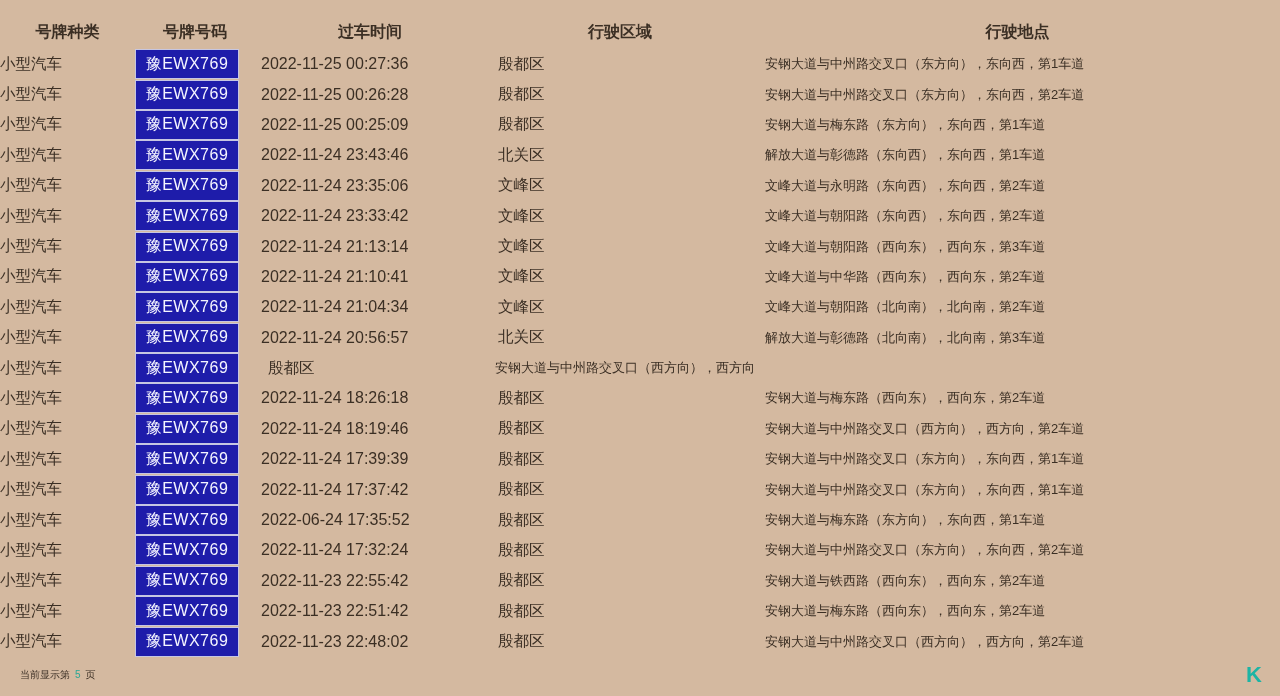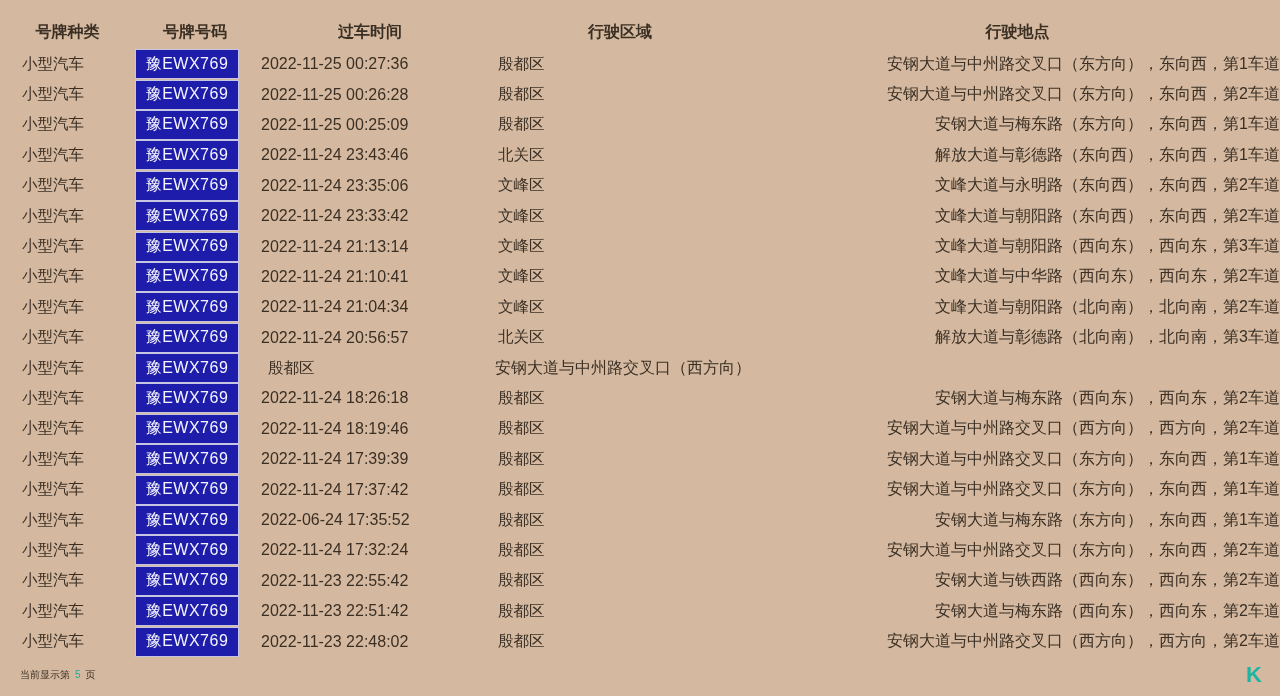--- a/index.html
+++ b/index.html
@@ -31,38 +31,38 @@
     align-items: center;
   }
   .header-row {
     height: 33px;
     font-weight: bold;
     font-size: 16px;
   }
   .header-row .h { text-align: center; }
   .row { height: 30.4px; font-size: 15.5px; }
   .cell { white-space: nowrap; overflow: hidden; }
-  .cell-type { padding-left: 22px; }
+  .cell-type { }
   .cell-plate { display: flex; align-items: center; }
   .badge {
     width: 104px;
     height: 30px;
     background: var(--plate-bg);
     color: var(--plate-text);
     border: 1px solid var(--plate-border);
     display: flex;
     align-items: center;
     justify-content: center;
     font-size: 16px;
     letter-spacing: 0.5px;
     cursor: pointer;
   }
   .cell-time { padding-left: 6px; font-size: 16px; }
   .cell-district { padding-left: 13px; }
-  .cell-location { padding-left: 10px; font-size: 16px; text-align: right; }
+  .cell-location { padding-left: 10px; font-size: 13px; }
   .footer {
     position: absolute;
     left: 20px;
     top: 668px;
     font-size: 10px;
   }
   .footer .page-num {
     color: var(--page-num);
     margin: 0 5px;
   }

